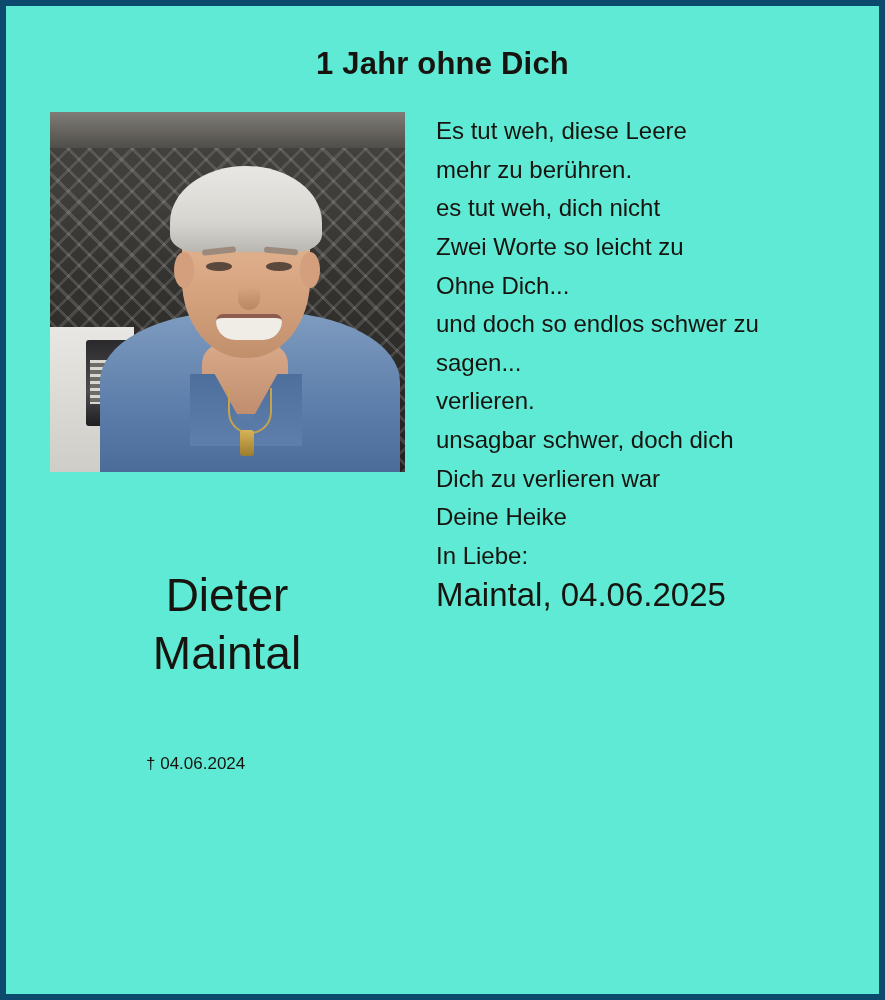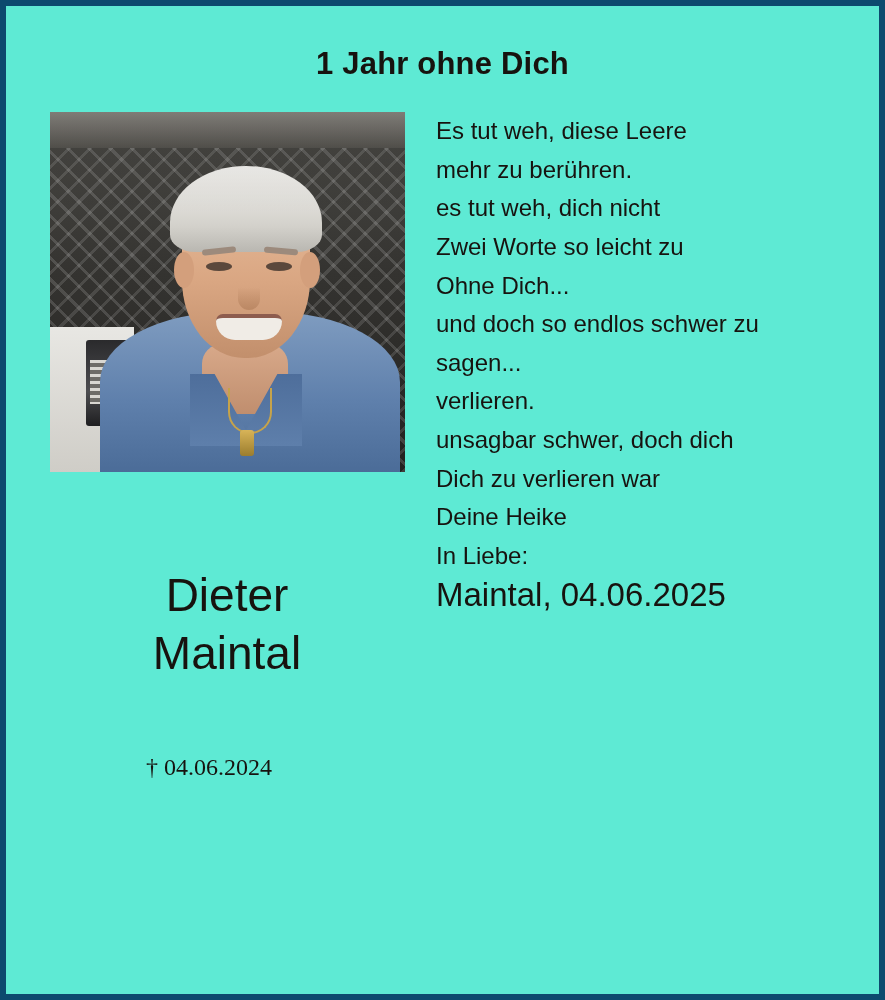--- a/index.html
+++ b/index.html
@@ -201,24 +201,23 @@
   .deceased-name {
     margin-top: 95px;
     font-size: 46px;
     line-height: 1.25;
     color: #17130f;
     text-align: center;
     padding-right: 22px;
   }
   .death-date {
     margin-top: 72px;
-    font-size: 24px;
+    font-size: 17px;
     color: #17130f;
     padding-left: 96px;
-    font-family: Liberation Serif, serif;
   }
   .poem {
     font-size: 24px;
     line-height: 1.61;
     color: #17130f;
   }
   .poem-line {
     white-space: pre-wrap;
   }
   .place-date {

